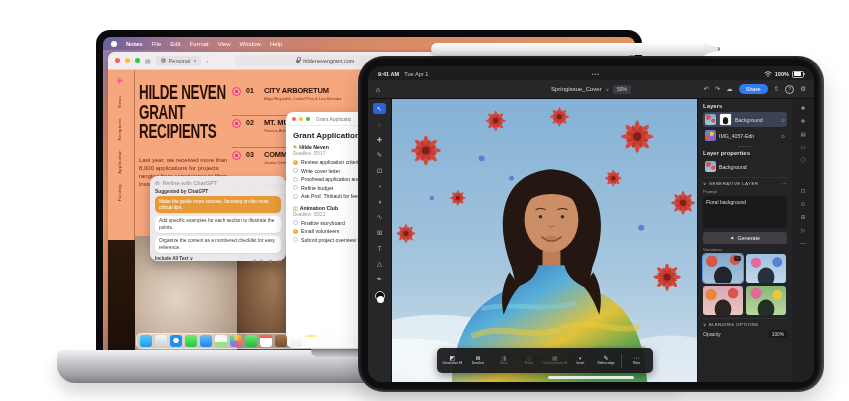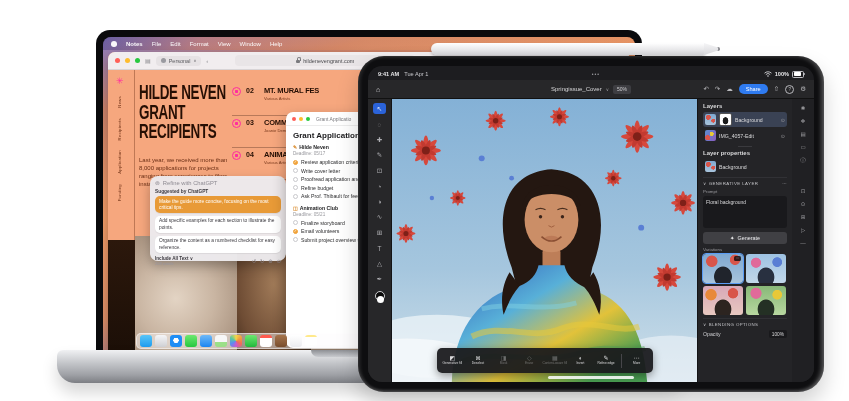--- a/index.html
+++ b/index.html
@@ -228,20 +228,26 @@
           <div class="wp-title">
             <div>HILDE NEVEN</div>
             <div>GRANT</div>
             <div>RECIPIENTS</div>
           </div>
           <div class="wp-intro">Last year, we received more than 8,000 applications for projects ranging from experiences to films, installations, and more.</div>
 
           <div class="wp-list">
             <div class="wp-item">
               <span class="wp-dot"></span>
+              <span class="wp-num">01</span>
+              <span class="wp-t">CITY ARBORETUM</span>
+              <span class="wp-s">Aliya Reynolds, Isabel Pea &amp; Lou Benabe</span>
+            </div>
+            <div class="wp-item">
+              <span class="wp-dot"></span>
               <span class="wp-num">02</span>
               <span class="wp-t">MT. MURAL FES</span>
               <span class="wp-s">Various Artists</span>
             </div>
             <div class="wp-item">
               <span class="wp-dot"></span>
               <span class="wp-num">03</span>
               <span class="wp-t">COMMUNITY AR</span>
               <span class="wp-s">Joanie Demers</span>
             </div>

